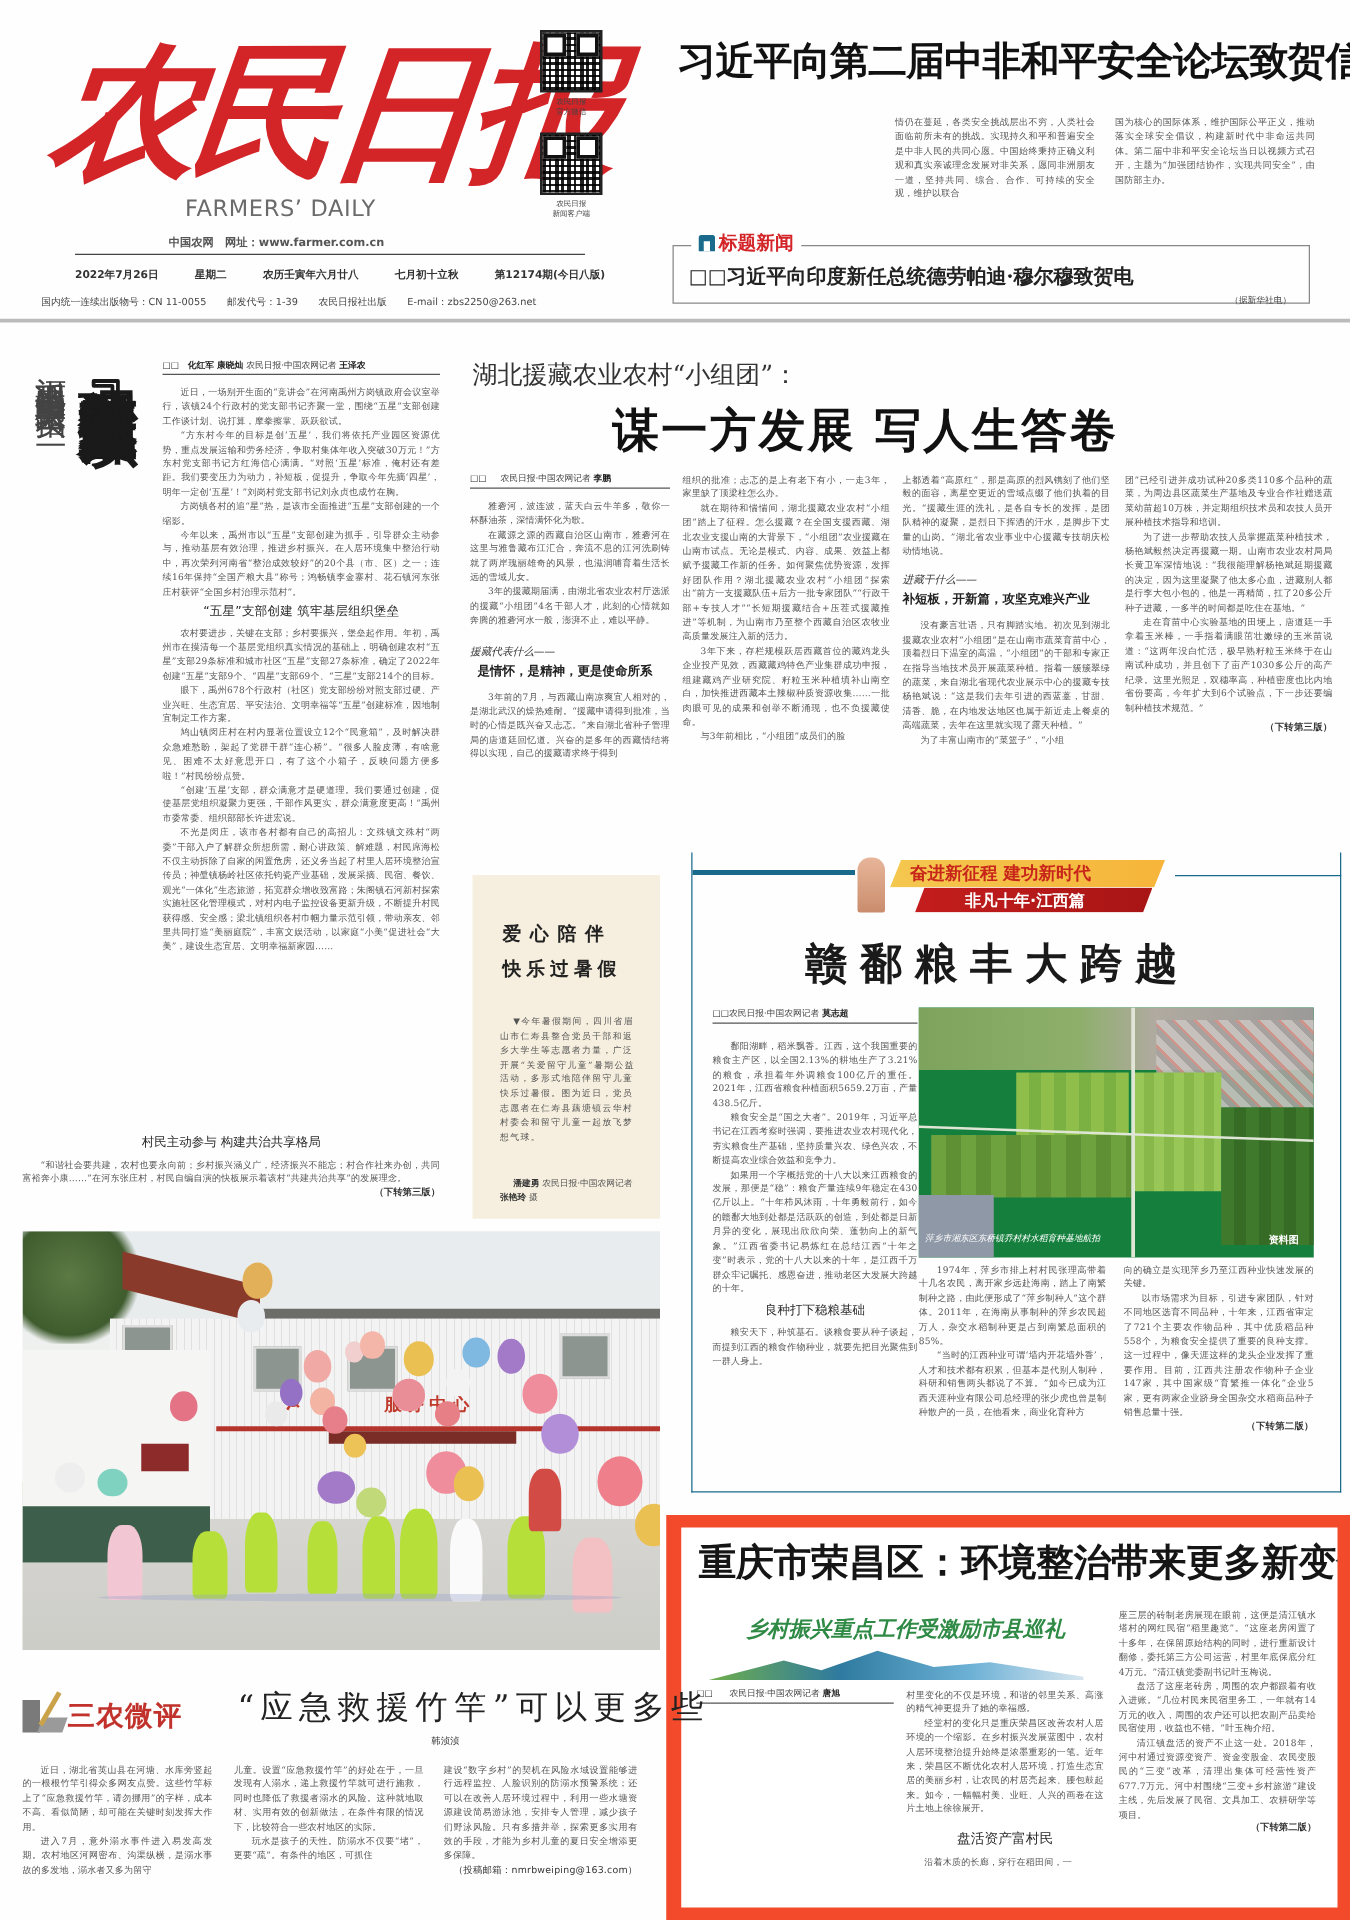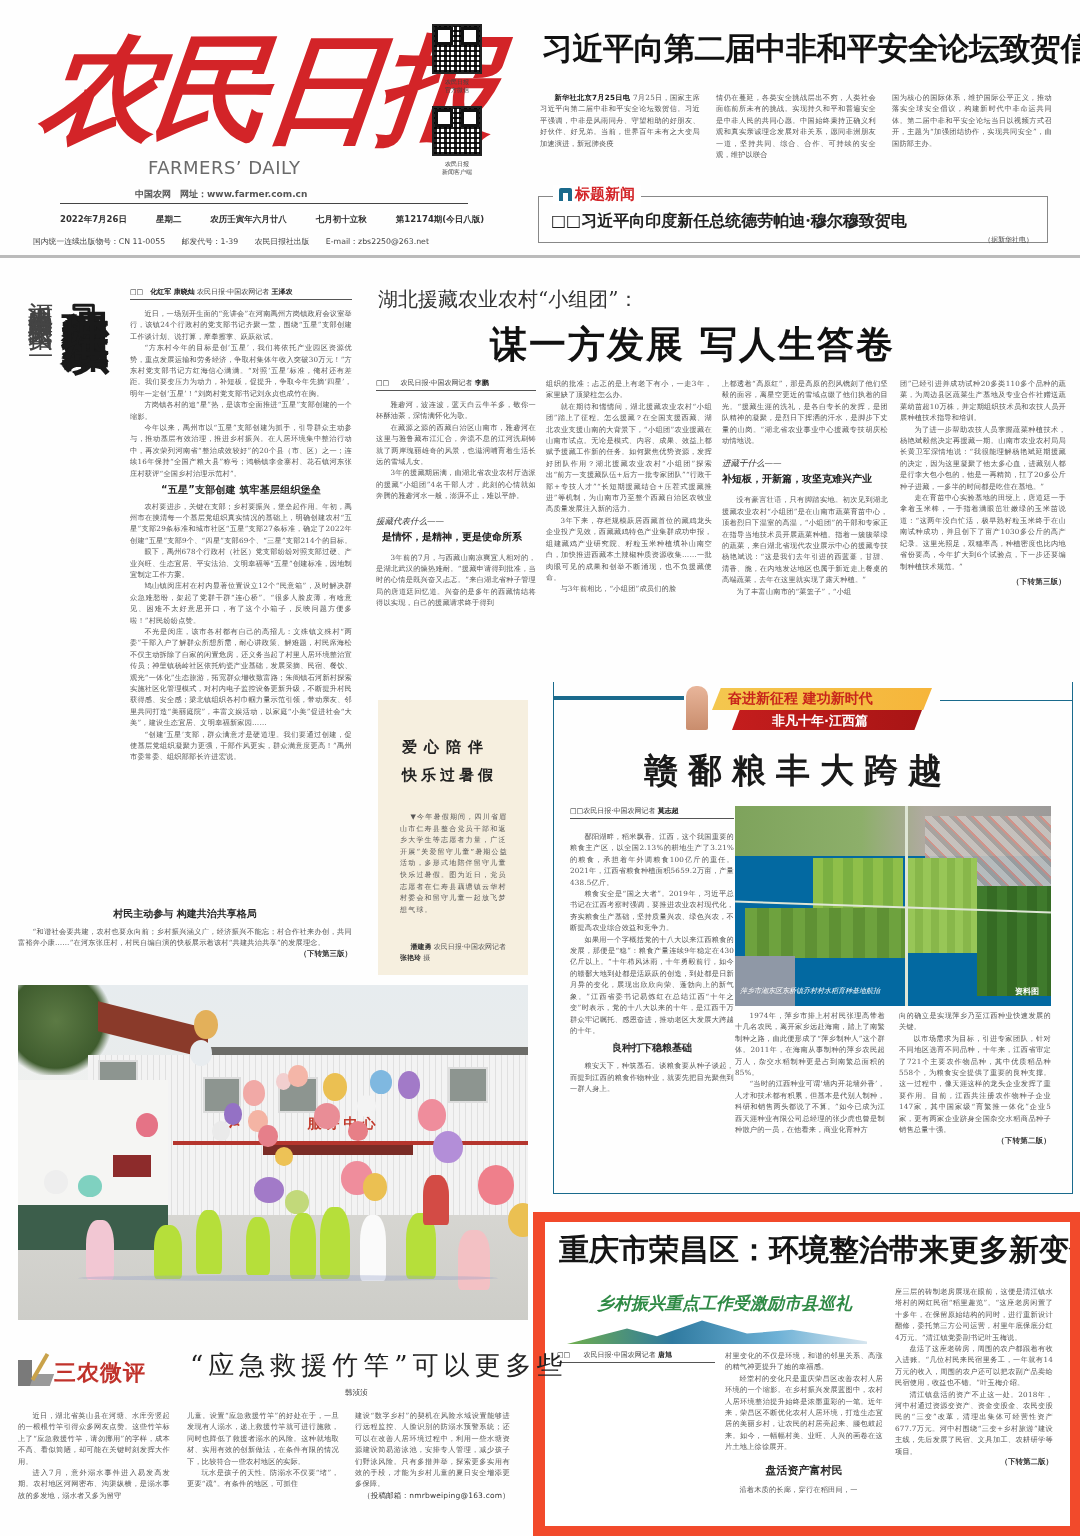--- a/index.html
+++ b/index.html
@@ -2,21 +2,21 @@
 <html><head>
 <meta charset="utf-8">
 <style>
   * { box-sizing: border-box; margin: 0; padding: 0; }
   html, body { width: 1080px; height: 1536px; background: #fefefe; overflow: hidden; }
   body { position: relative; font-family: "DejaVu Serif", "Liberation Serif", serif; color: #2a2a2a; }
   .abs { position: absolute; }
   .sans { font-family: "DejaVu Sans", "Liberation Sans", sans-serif; }
   .body-text { font-size: 7.2px; line-height: 11.4px; color: #555; text-align: justify; letter-spacing: 0.2px; }
   .body-text p { text-indent: 2em; }
-  .subhead { font-family: "DejaVu Sans", "Liberation Sans", sans-serif; font-weight: bold; font-size: 10px; color: #2b2b2b; text-align: center; margin: 5px 0; }
+  .subhead { font-family: "DejaVu Sans", "Liberation Sans", sans-serif; font-weight: normal; font-size: 10px; color: #2b2b2b; text-align: center; margin: 5px 0; }
   .byline { font-size: 7px; color: #444; border-bottom: 1px solid #555; padding-bottom: 2px; white-space: nowrap; }
   .byline b { font-family: "DejaVu Sans", sans-serif; color: #222; }
   .cont { font-family: "DejaVu Sans", sans-serif; font-weight: bold; font-size: 7.5px; color: #333; text-align: right; }
 
   
   .mast-title { left: 42px; top: 14px; width: 400px; height: 150px; color: #d32428; font-size: 118px; font-family: "DejaVu Serif", serif; font-weight: bold; letter-spacing: -6px; line-height: 150px; font-style: italic; transform: skewX(-6deg); white-space: nowrap; }
   .mast-en { left: 148px; top: 157px; font-size: 18px; font-weight: normal; color: #6b6b6b; letter-spacing: 0.5px; }
   .mast-web { left: 135px; top: 188px; font-size: 9px; color: #555; font-weight: bold; }
   .qr { width: 50px; height: 50px; background:
         repeating-linear-gradient(90deg, #222 0 3px, #fff 3px 5px, #222 5px 7px, #fff 7px 10px),
@@ -67,23 +67,20 @@
     <span>国内统一连续出版物号：CN 11-0055</span>
     <span>邮发代号：1-39</span>
     <span>农民日报社出版</span>
     <span>E-mail：zbs2250@263.net</span>
   </div>
 </div>
 <div class="abs" style="left:0;top:255px;width:1080px;height:3px;background:#bbb;"></div>
 
 <div class="abs" style="left:536px;top:0;width:544px;height:180px;">
   <div class="abs" style="left:6px;top:28px;font-family:'DejaVu Sans',sans-serif;font-weight:bold;font-size:31px;color:#111;white-space:nowrap;letter-spacing:-0.5px;">习近平向第二届中非和平安全论坛致贺信</div>
-  <div class="abs body-text" style="left:4px;top:92px;width:160px;">
-    <p><b class="sans" style="color:#222;">新华社北京7月25日电</b> <span>7月25日，国家主席习近平向第二届中非和平安全论坛致贺信。习近平强调，中非是风雨同舟、守望相助的好朋友、好伙伴、好兄弟。当前，世界百年未有之大变局加速演进，新冠肺炎疫</span></p>
-  </div>
   <div class="abs body-text" style="left:180px;top:92px;width:160px;">
     <p style="text-indent:0">情仍在蔓延，各类安全挑战层出不穷，人类社会面临前所未有的挑战。实现持久和平和普遍安全是中非人民的共同心愿。中国始终秉持正确义利观和真实亲诚理念发展对非关系，愿同非洲朋友一道，坚持共同、综合、合作、可持续的安全观，维护以联合</p>
   </div>
   <div class="abs body-text" style="left:356px;top:92px;width:160px;">
     <p style="text-indent:0">国为核心的国际体系，维护国际公平正义，推动落实全球安全倡议，构建新时代中非命运共同体。第二届中非和平安全论坛当日以视频方式召开，主题为“加强团结协作，实现共同安全”，由国防部主办。</p>
   </div>
 </div>
 
 <div class="abs" style="left:538px;top:196px;width:510px;height:47px;border:1px solid #888;">
   <div class="abs" style="left:14px;top:-12px;background:#fff;padding:0 6px;display:flex;align-items:center;gap:3px;">
@@ -108,22 +105,22 @@
 
   <div class="abs body-text" style="left:130px;top:46px;width:222px;">
     <p>近日，一场别开生面的“竞讲会”在河南禹州方岗镇政府会议室举行，该镇24个行政村的党支部书记齐聚一堂，围绕“五星”支部创建工作谈计划、说打算，摩拳擦掌、跃跃欲试。</p>
     <p>“方东村今年的目标是创‘五星’，我们将依托产业园区资源优势，重点发展运输和劳务经济，争取村集体年收入突破30万元！”方东村党支部书记方红海信心满满。“对照‘五星’标准，俺村还有差距。我们要变压力为动力，补短板，促提升，争取今年先摘‘四星’，明年一定创‘五星’！”刘岗村党支部书记刘永贞也成竹在胸。</p>
     <p>方岗镇各村的追“星”热，是该市全面推进“五星”支部创建的一个缩影。</p>
     <p>今年以来，禹州市以“五星”支部创建为抓手，引导群众主动参与，推动基层有效治理，推进乡村振兴。在人居环境集中整治行动中，再次荣列河南省“整治成效较好”的20个县（市、区）之一；连续16年保持“全国产粮大县”称号；鸿畅镇李金寨村、花石镇河东张庄村获评“全国乡村治理示范村”。</p>
     <div class="subhead">“五星”支部创建 筑牢基层组织堡垒</div>
     <p>农村要进步，关键在支部；乡村要振兴，堡垒起作用。年初，禹州市在摸清每一个基层党组织真实情况的基础上，明确创建农村“五星”支部29条标准和城市社区“五星”支部27条标准，确定了2022年创建“五星”支部9个、“四星”支部69个、“三星”支部214个的目标。</p>
     <p>眼下，禹州678个行政村（社区）党支部纷纷对照支部过硬、产业兴旺、生态宜居、平安法治、文明幸福等“五星”创建标准，因地制宜制定工作方案。</p>
     <p>鸠山镇闵庄村在村内显著位置设立12个“民意箱”，及时解决群众急难愁盼，架起了党群干群“连心桥”。“很多人脸皮薄，有啥意见、困难不太好意思开口，有了这个小箱子，反映问题方便多啦！”村民纷纷点赞。</p>
+    <p>“创建‘五星’支部，群众满意才是硬道理。我们要通过创建，促使基层党组织凝聚力更强，干部作风更实，群众满意度更高！”禹州市委常委、组织部部长许进宏说。</p>
     <p>不光是闵庄，该市各村都有自己的高招儿：文殊镇文殊村“两委”干部入户了解群众所想所需，耐心讲政策、解难题，村民席海松不仅主动拆除了自家的闲置危房，还义务当起了村里人居环境整治宣传员；神垕镇杨岭社区依托钧瓷产业基础，发展采摘、民宿、餐饮、观光“一体化”生态旅游，拓宽群众增收致富路；朱阁镇石河新村探索实施社区化管理模式，对村内电子监控设备更新升级，不断提升村民获得感、安全感；梁北镇组织各村巾帼力量示范引领，带动亲友、邻里共同打造“美丽庭院”，丰富文娱活动，以家庭“小美”促进社会“大美”，建设生态宜居、文明幸福新家园……</p>
-    <p>“创建‘五星’支部，群众满意才是硬道理。我们要通过创建，促使基层党组织凝聚力更强，干部作风更实，群众满意度更高！”禹州市委常委、组织部部长许进宏说。</p>
   </div>
   <div class="abs" style="left:18px;top:640px;width:334px;">
     <div class="subhead">村民主动参与 构建共治共享格局</div>
     <div class="body-text">
         <p>“和谐社会要共建，农村也要永向前；乡村振兴涵义广，经济振兴不能忘；村合作社来办创，共同富裕奔小康……”在河东张庄村，村民自编自演的快板展示着该村“共建共治共享”的发展理念。</p>
       </div>
     <div class="cont">（下转第三版）</div>
   </div>
 </div>
 
@@ -272,21 +269,21 @@
       <p>鄱阳湖畔，稻米飘香。江西，这个我国重要的粮食主产区，以全国2.13%的耕地生产了3.21%的粮食，承担着年外调粮食100亿斤的重任。2021年，江西省粮食种植面积5659.2万亩，产量438.5亿斤。</p>
       <p>粮食安全是“国之大者”。2019年，习近平总书记在江西考察时强调，要推进农业农村现代化，夯实粮食生产基础，坚持质量兴农、绿色兴农，不断提高农业综合效益和竞争力。</p>
       <p>如果用一个字概括党的十八大以来江西粮食的发展，那便是“稳”：粮食产量连续9年稳定在430亿斤以上。“十年栉风沐雨，十年勇毅前行，如今的赣鄱大地到处都是活跃跃的创造，到处都是日新月异的变化，展现出欣欣向荣、蓬勃向上的新气象。”江西省委书记易炼红在总结江西“十年之变”时表示，党的十八大以来的十年，是江西千万群众牢记嘱托、感恩奋进，推动老区大发展大跨越的十年。</p>
     </div>
     <div class="subhead">良种打下稳粮基础</div>
     <div class="body-text">
         <p>粮安天下，种筑基石。谈粮食要从种子谈起，而提到江西的粮食作物种业，就要先把目光聚焦到一群人身上。</p>
       </div>
   </div>
 
-  <div class="abs" style="left:181px;top:124px;width:316px;height:200px;overflow:hidden;background:#0369a1;">
+  <div class="abs" style="left:181px;top:124px;width:316px;height:200px;overflow:hidden;background:#15803d;">
     <div class="abs" style="left:0;top:0;width:316px;height:50px;background:linear-gradient(90deg,#7ea35c,#8daf6a 40%,#b0aaa0 60%,#9c9a99 100%);"></div>
     <div class="abs" style="left:190px;top:10px;width:126px;height:70px;background:repeating-linear-gradient(45deg,#c9c4c0 0 6px,#a7a29f 6px 10px,#d49288 10px 12px);opacity:.9;"></div>
     <div class="abs" style="left:78px;top:52px;width:90px;height:50px;background:repeating-linear-gradient(90deg,#8fbf4a 0 10px,#7bb042 10px 20px);"></div>
     <div class="abs" style="left:172px;top:52px;width:70px;height:95px;background:repeating-linear-gradient(90deg,#98c657 0 8px,#88b74a 8px 16px);"></div>
     <div class="abs" style="left:242px;top:80px;width:74px;height:110px;background:repeating-linear-gradient(90deg,#3f7a2c 0 10px,#356b24 10px 20px);"></div>
     <div class="abs" style="left:10px;top:102px;width:160px;height:50px;background:repeating-linear-gradient(90deg,#6ea23e 0 12px,#5f9134 12px 24px);"></div>
     <div class="abs" style="left:0;top:150px;width:60px;height:50px;background:#8f98a6;"></div>
     <div class="abs" style="left:170px;top:0;width:3px;height:200px;background:#dfe6d6;"></div>
     <div class="abs" style="left:0;top:100px;width:316px;height:2px;background:#dfe6d6;transform:rotate(2deg);"></div>
     <div class="abs" style="left:5px;top:180px;font-size:7px;color:#fff;white-space:nowrap;font-style:italic;">萍乡市湘东区东桥镇乔村村水稻育种基地航拍</div>

